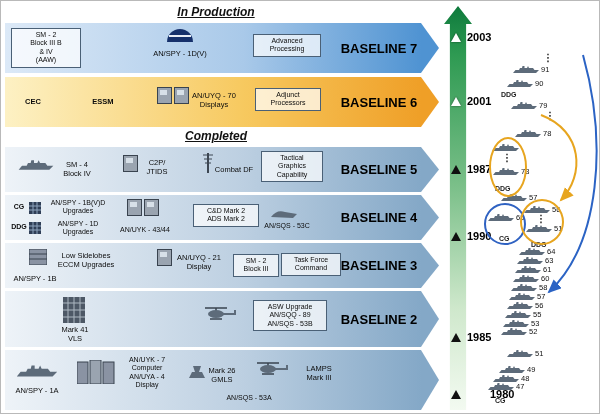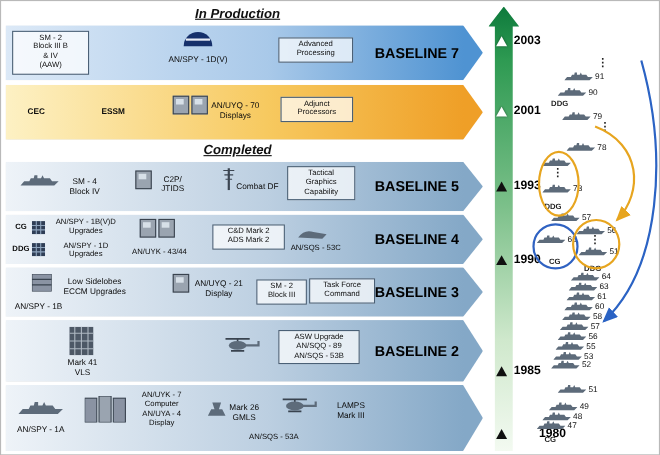--- a/index.html
+++ b/index.html
@@ -86,20 +86,21 @@
     <div class="it bold" style="left:10px;top:20px;width:36px;">CEC</div>
     <div class="it bold" style="left:78px;top:20px;width:40px;">ESSM</div>
     <div class="ic consoles" style="left:152px;top:10px;">
       <span class="icon-console"></span>
         <span class="icon-console"></span>
     </div>
     <div class="it" style="left:180px;top:14px;width:58px;">AN/UYQ - 70
 Displays</div>
     <div class="it box" style="left:250px;top:11px;width:58px;">Adjunct
 Processors</div>
+    <div class="bl-label">BASELINE 6</div>
   </div>
 
   <div class="banner steel" id="b5">
     <span class="ic" style="left:12px;top:10px;">
       <svg width="38" height="12" viewBox="0 0 26 9">
           <path d="M0 8 L2.5 5 L6 5 L7 3 L9 3 L9.5 1 L11.5 1 L11.5 3 L14 3 L15 1 L16 3 L20 3 L21.5 5 L26 5 L23 8 Z" fill="#5d6b7a"></path>
         </svg>
     </span>
     <div class="it" style="left:48px;top:13px;width:48px;">SM - 4
 Block IV</div>
@@ -243,21 +244,21 @@
   <div class="year-row" id="yr0">
     <span class="tri tri-w"></span>
     <span class="year-lbl">2003</span>
   </div>
   <div class="year-row" id="yr1">
     <span class="tri tri-w"></span>
     <span class="year-lbl">2001</span>
   </div>
   <div class="year-row" id="yr2">
     <span class="tri tri-b"></span>
-    <span class="year-lbl">1993</span>
+    <span class="year-lbl">1987</span>
   </div>
   <div class="year-row" id="yr3">
     <span class="tri tri-b"></span>
     <span class="year-lbl">1990</span>
   </div>
   <div class="year-row" id="yr4">
     <span class="tri tri-b"></span>
     <span class="year-lbl">1985</span>
   </div>
   <div class="year-row" id="yr5">

